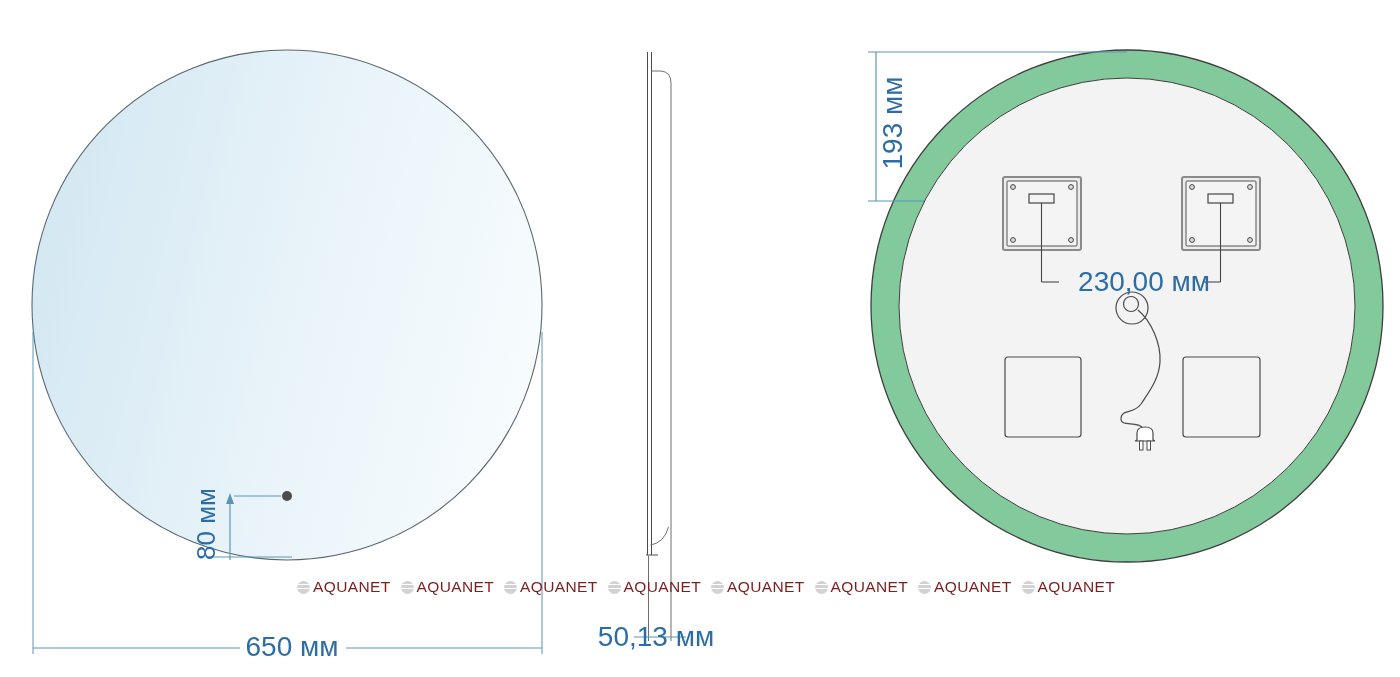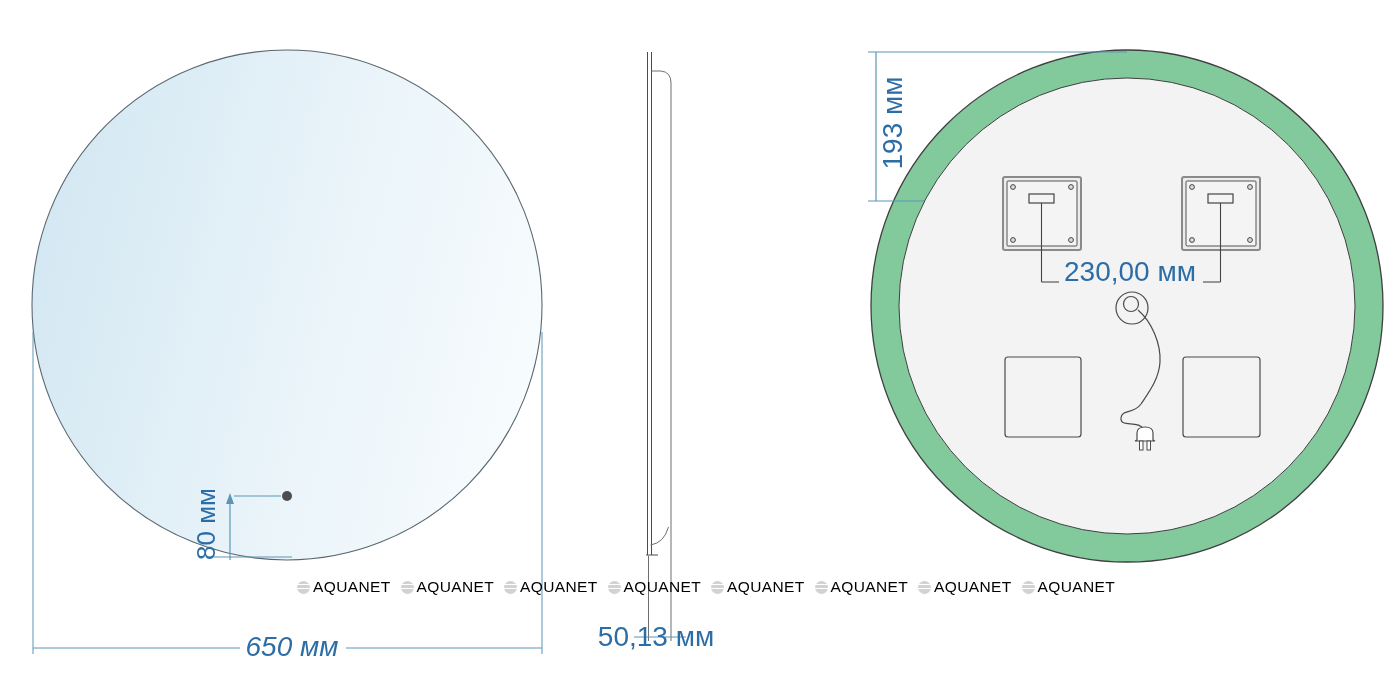--- a/index.html
+++ b/index.html
@@ -6,35 +6,35 @@
   #canvas{
     position:relative;width:1400px;height:677px;background:#ffffff;overflow:hidden;
     font-family:"Liberation Sans", sans-serif;
   }
   #drawing{position:absolute;left:0;top:0;}
   .dim-label{
     position:absolute;color:#2d6da6;font-size:28px;text-align:center;
     line-height:30px;white-space:nowrap;
   }
   .dim-label.rot{transform:rotate(-90deg);}
-  #label-650{left:192px;top:632px;width:200px;font-style:italic;}
+  #label-650{left:192px;top:632px;width:200px;}
   #label-80{left:151px;top:509px;width:110px;height:30px;font-size:26px;}
   #label-29{left:576px;top:622px;width:160px;}
   #label-193{left:833px;top:108px;width:120px;height:30px;}
-  #label-230{left:1050px;top:257px;width:160px;}
+  #label-230{left:1050px;top:267px;width:160px;text-align:right;}
   #watermark-row{
     position:absolute;left:297px;top:578px;display:flex;width:840px;
   }
   .wm-item{width:103.5px;display:flex;align-items:center;flex:0 0 103.5px;}
   .wm-logo{
     width:13px;height:13px;border-radius:50%;background:#d2d2d2;margin-right:3px;
     background-image:linear-gradient(#d2d2d2 3px,#ffffff 3px,#ffffff 4.5px,#d2d2d2 4.5px,#d2d2d2 7px,#ffffff 7px,#ffffff 8.5px,#d2d2d2 8.5px);
     flex:0 0 13px;
   }
-  .wm-text{color:#000000;font-size:15.5px;letter-spacing:.4px;font-weight:500;}
+  .wm-text{color:#7f1d1d;font-size:15.5px;letter-spacing:.4px;font-weight:500;}
 </style>
 </head>
 <body>
 
 <div id="canvas">
 
   <svg id="drawing" width="1400" height="677" viewBox="0 0 1400 677">
     <defs>
       <linearGradient id="gradFront" x1="0" y1="0.2" x2="1" y2="0.45">
         <stop offset="0" stop-color="#d2e7f2"></stop>

